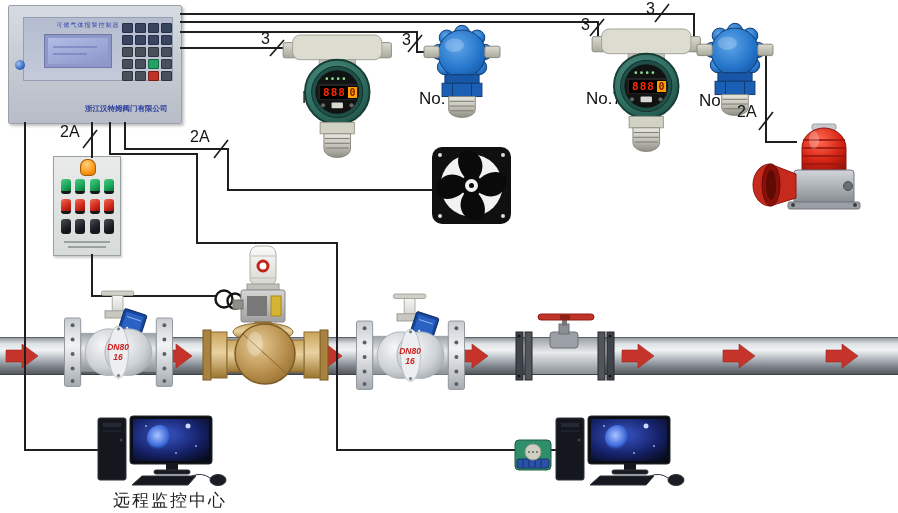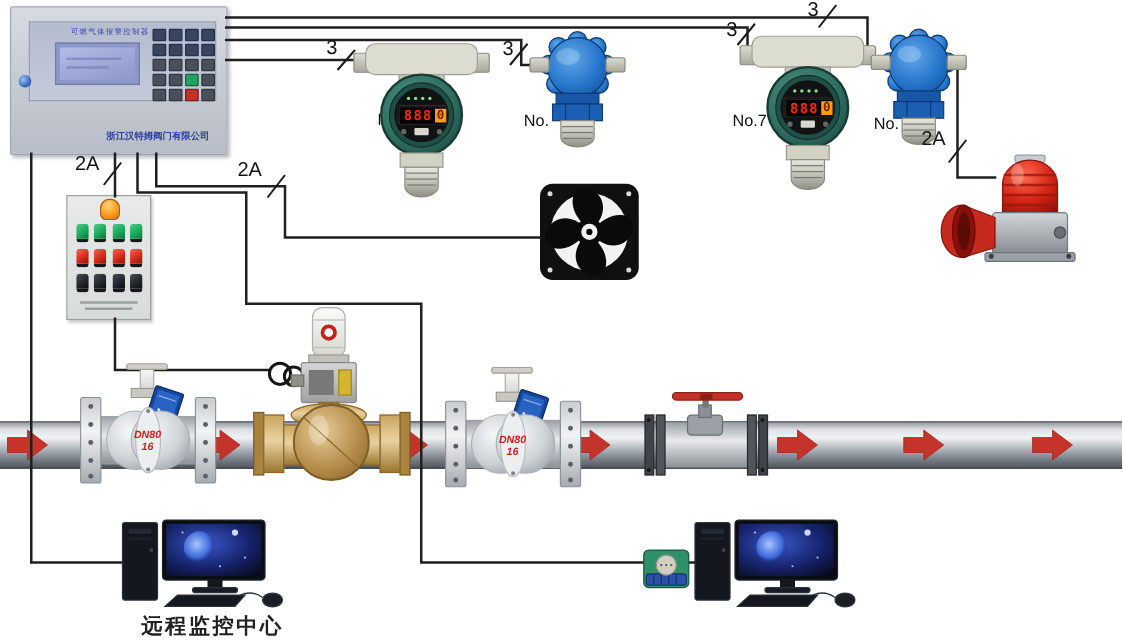--- a/index.html
+++ b/index.html
@@ -1,19 +1,19 @@
 <!DOCTYPE html>
 <html><head>
 <meta charset="utf-8">
 <style>
   html,body{margin:0;padding:0;background:#fff;}
   .stage{position:relative;width:898px;height:513px;background:#ffffff;overflow:hidden;
          font-family:"Liberation Sans",sans-serif;}
   #gfx{position:absolute;left:0;top:0;z-index:2;}
-  .dev-label{position:absolute;font-size:13px;color:#111;z-index:1;}
+  .dev-label{position:absolute;font-size:17px;color:#111;z-index:1;}
   .wire-label{position:absolute;font-size:16px;color:#141414;z-index:3;}
   .center-label{position:absolute;font-size:17px;letter-spacing:2px;color:#222;font-weight:500;
                 z-index:3;text-align:center;}
   
   .panel{position:absolute;left:8px;top:5px;width:172px;height:117px;z-index:1;
          background:linear-gradient(180deg,#d7dbe1,#c3c8d1 60%,#b7bcc6);
          border:1px solid #9aa1ad;border-radius:2px;box-shadow:2px 2px 3px rgba(0,0,0,.25);}
   .panel-face{position:absolute;left:14px;top:11px;width:148px;height:62px;
          background:linear-gradient(180deg,#b4bccf,#c4cada);border:1px solid #959eb3;}
   .panel-title{position:absolute;left:16px;top:3px;width:96px;font-size:6px;color:#3346a8;
@@ -478,14 +478,14 @@
 
   <div class="dn" style="left:100px;top:343px;">
     <div>DN80</div>
     <div>16</div>
   </div>
   <div class="dn" style="left:392px;top:347px;">
     <div>DN80</div>
     <div>16</div>
   </div>
 
-  <div class="center-label" style="left:95px;top:489px;width:150px;font-weight:bold;">远程监控中心</div>
+  <div class="center-label" style="left:95px;top:489px;width:150px;">远程监控中心</div>
 </div>
 
 </body></html>

